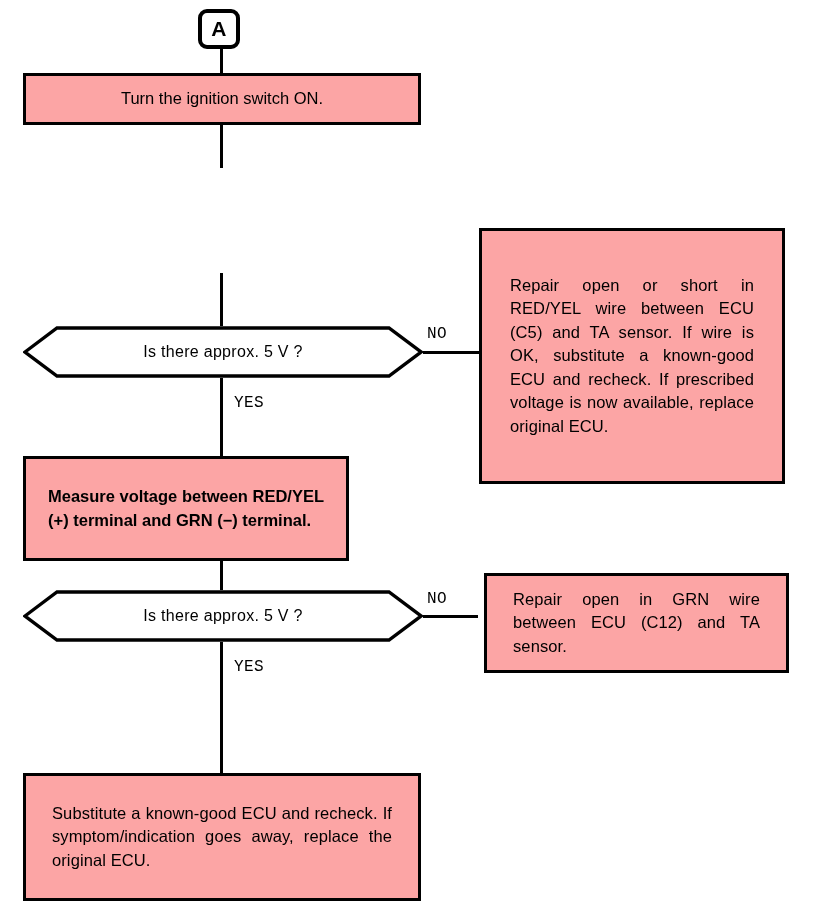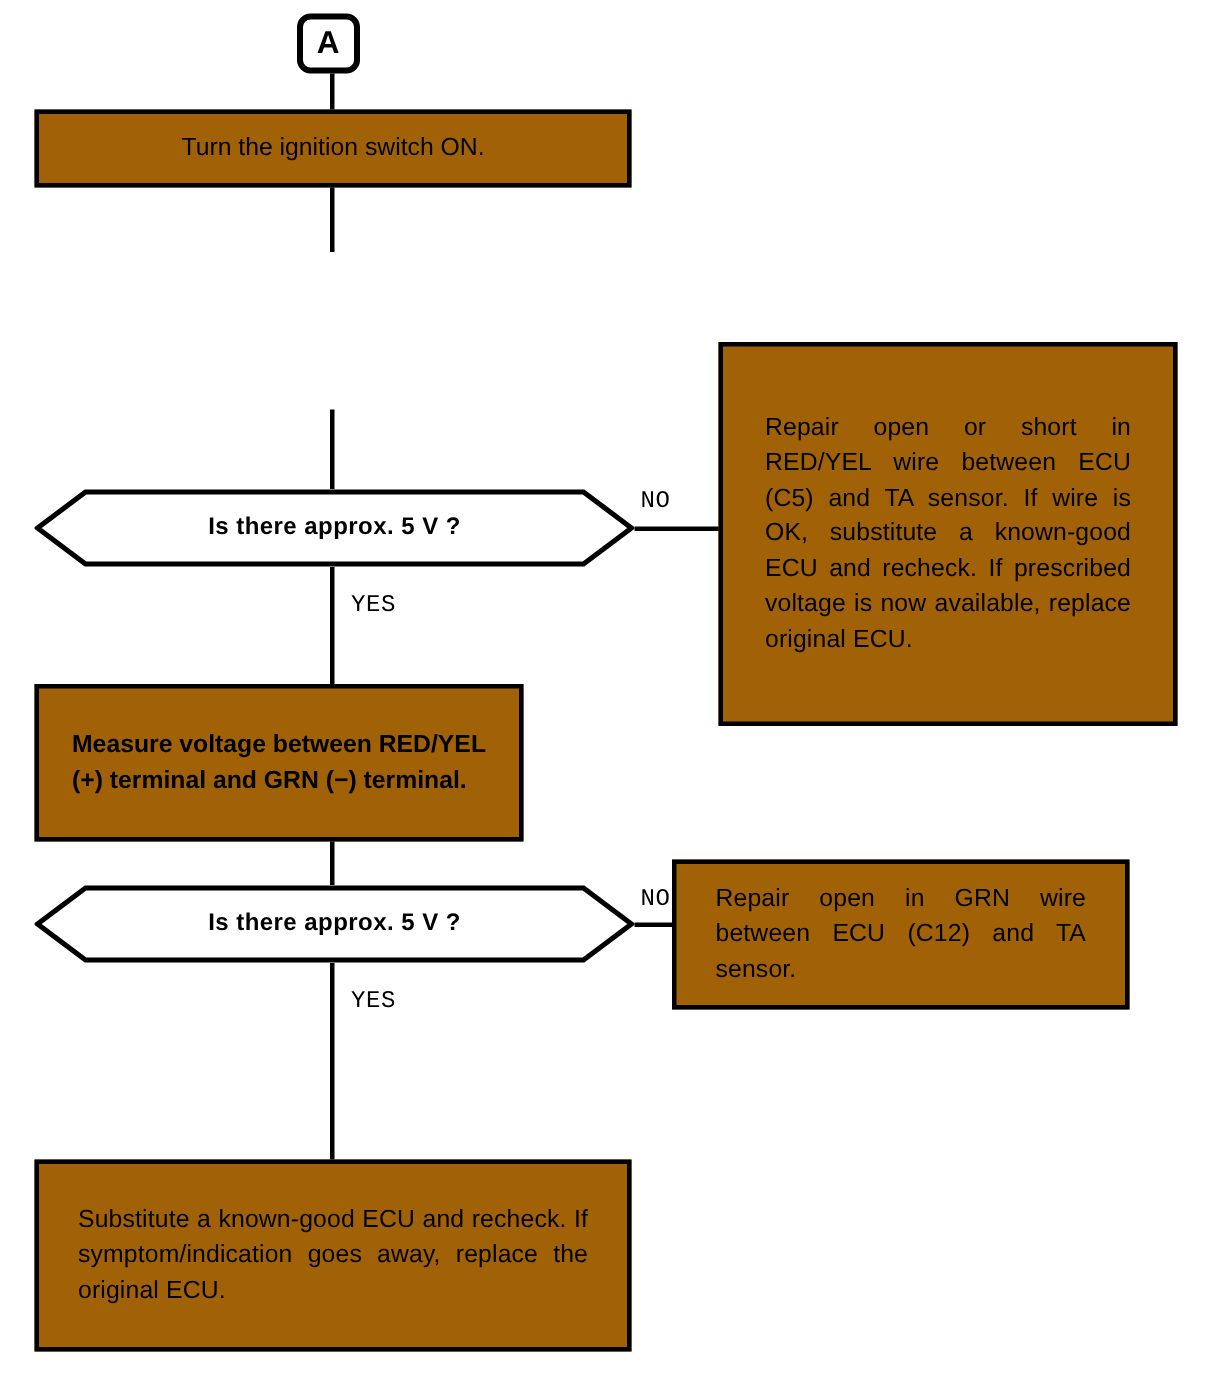--- a/index.html
+++ b/index.html
@@ -40,53 +40,52 @@
     font-size: 21px;
     font-weight: bold;
     letter-spacing: 0.5px;
   }
 
   
   .box {
     position: absolute;
     border: 3px solid #000;
     box-sizing: border-box;
-    background: #a16207;
+    background: #fca5a5;
     display: flex;
     flex-direction: column;
     justify-content: center;
   }
   .box-text {
     padding: 0 22px;
     font-size: 16.5px;
     line-height: 1.42;
     white-space: pre-line;
   }
   .box-text.center  { text-align: center; padding: 0 10px; }
   .box-text.justify { text-align: justify; text-align-last: left; }
   .box-text.bold    { font-weight: normal; letter-spacing: 0.1px; }
 
   
   #box-ignition   { left: 23px;  top: 73px;  width: 398px; height: 52px; }
   #box-measure-1  { left: 23px;  top: 168px; width: 398px; height: 105px; }
   #box-measure-2  { left: 23px;  top: 456px; width: 326px; height: 105px; font-weight: bold; }
   #box-substitute { left: 23px;  top: 773px; width: 398px; height: 128px; }
   #box-repair-1   { left: 479px; top: 228px; width: 306px; height: 256px; }
-  #box-repair-2   { left: 448px; top: 573px; width: 305px; height: 100px; }
+  #box-repair-2   { left: 484px; top: 573px; width: 305px; height: 100px; }
 
   #box-repair-1 .box-text { padding: 0 28px; }
   #box-repair-2 .box-text { padding: 0 26px; }
   #box-substitute .box-text { padding: 0 26px; }
 
   
   .decision {
     position: absolute;
     width: 400px;
     height: 52px;
-    font-weight: bold;
   }
   .decision svg {
     position: absolute;
     left: 0;
     top: 0;
     width: 400px;
     height: 52px;
     display: block;
   }
   .decision-label {

